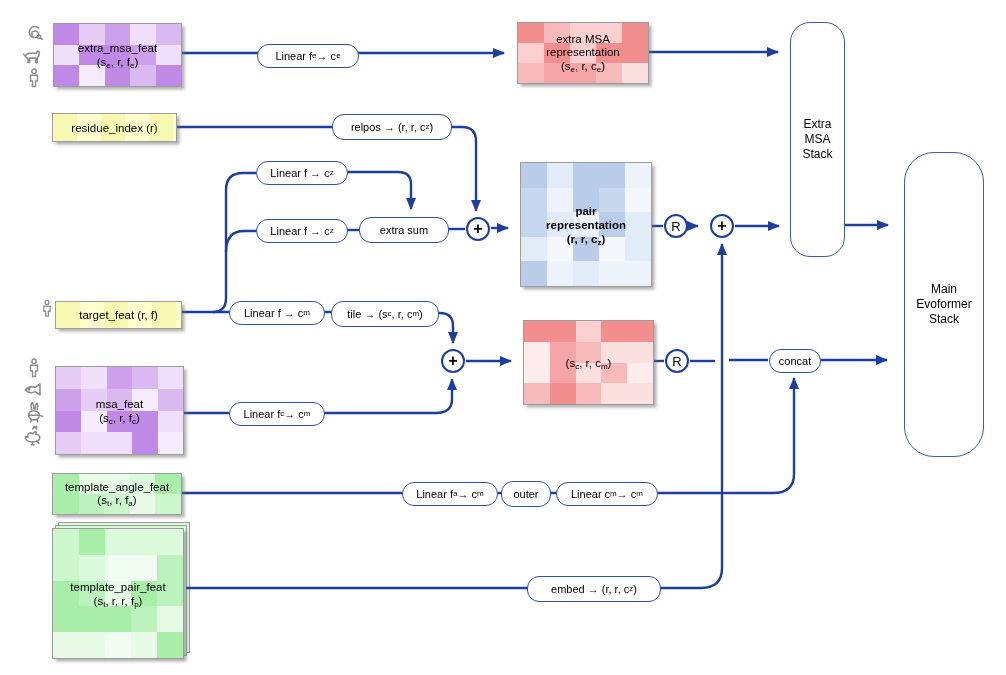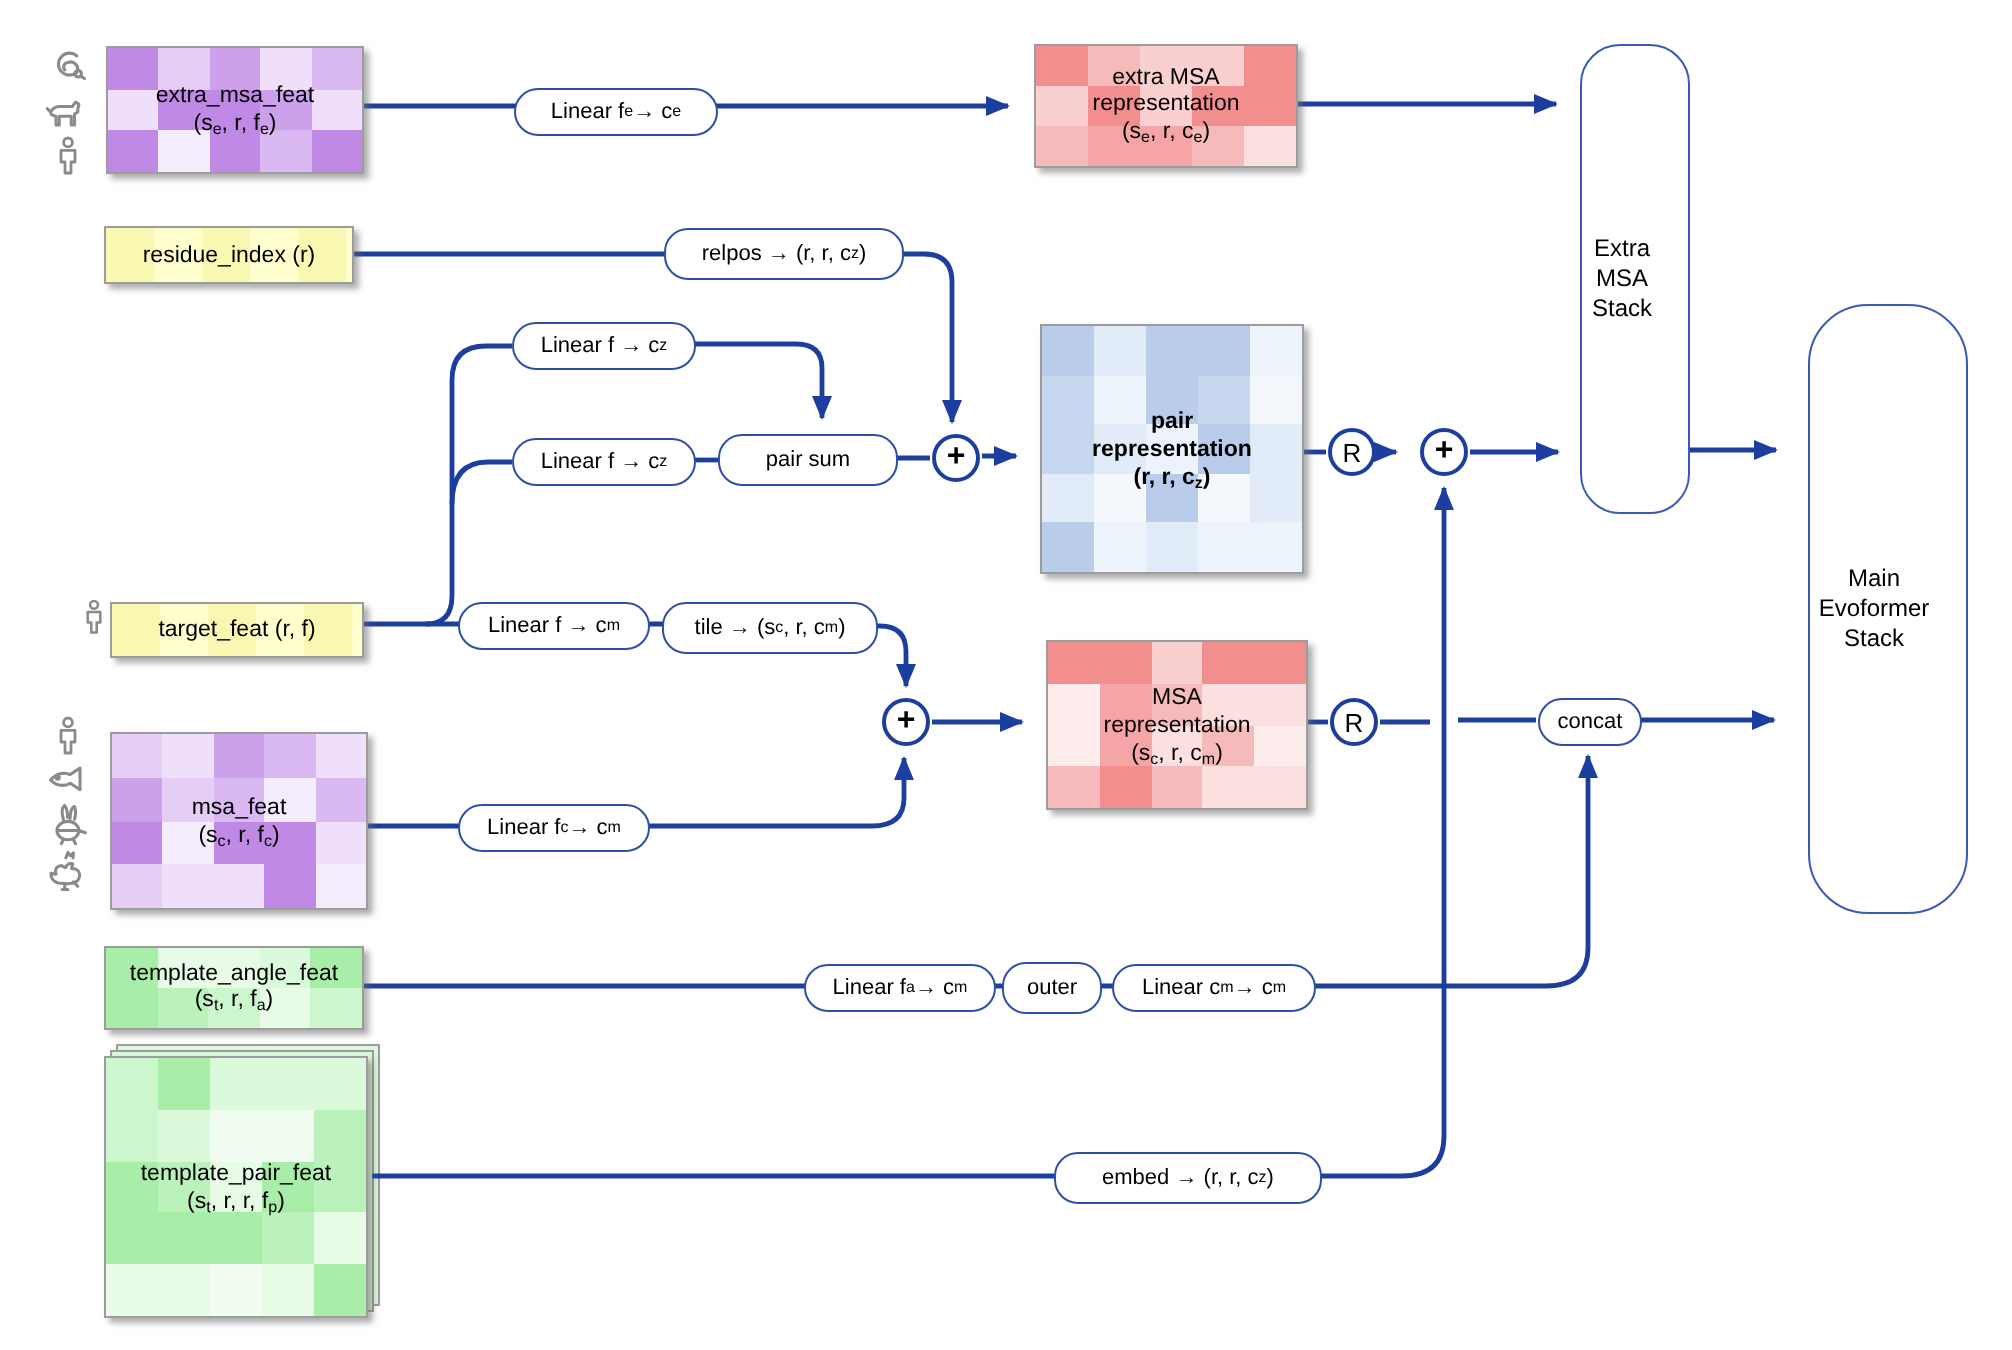--- a/index.html
+++ b/index.html
@@ -30,21 +30,21 @@
   .op{
     position:absolute;z-index:4;width:24px;height:24px;border-radius:50%;
     background:#fff;border:2px solid var(--line,#1c3f9f);box-sizing:border-box;
     display:flex;align-items:center;justify-content:center;color:#000;
   }
   .op.add{font-size:16px;font-weight:700;padding-bottom:1px;}
   .op.rec{font-size:13px;font-weight:500;}
   
   .stack{
     position:absolute;z-index:3;background:#fff;border:1.6px solid var(--stack-border,#3a5ab5);
-    display:flex;align-items:center;justify-content:flex-start;text-align:center;
+    display:flex;align-items:center;justify-content:center;text-align:center;
     font-size:12px;line-height:15px;color:#000;
   }
   .icons{position:absolute;z-index:3;display:flex;flex-direction:column;align-items:center;}
   .icons svg{display:block;}
   .ic{stroke:#8a8a8a;fill:none;stroke-width:1.4;stroke-linecap:round;stroke-linejoin:round;}
   sub{font-size:8px;line-height:0;vertical-align:-2px;}
 </style>
 </head>
 <body>
 
@@ -321,37 +321,36 @@
         <div style="background: rgb(252, 223, 223);"></div>
         <div style="background: rgb(247, 186, 186);"></div>
         <div style="background: rgb(253, 236, 236);"></div>
         <div style="background: rgb(247, 186, 186);"></div>
         <div style="background: rgb(242, 142, 142);"></div>
         <div style="background: rgb(247, 186, 186);"></div>
         <div style="background: rgb(252, 223, 223);"></div>
         <div style="background: rgb(252, 223, 223);"></div>
       </div>
     <div class="boxlabel">
-      <div style="width:100px;">MSA representation</div>
       <div>(s<sub>c</sub>, r, c<sub>m</sub>)</div>
     </div>
   </div>
 
   <div class="stack" style="left:790px;top:22px;width:53px;height:233px;border-radius:20px;">
     <div style="width:40px;">Extra MSA Stack</div>
   </div>
   <div class="stack" style="left:904px;top:152px;width:78px;height:303px;border-radius:30px;">
     <div style="width:64px;">Main Evoformer Stack</div>
   </div>
 
   <div class="pill" style="left:257px;top:44px;width:100px;height:22px;">Linear f<sub>e</sub> → c<sub>e</sub></div>
   <div class="pill" style="left:332px;top:114px;width:118px;height:24px;">relpos → (r, r, c<sub>z</sub>)</div>
   <div class="pill" style="left:256px;top:161px;width:90px;height:22px;">Linear f → c<sub>z</sub></div>
   <div class="pill" style="left:256px;top:219px;width:90px;height:22px;">Linear f → c<sub>z</sub></div>
-  <div class="pill" style="left:359px;top:217px;width:88px;height:24px;">pair sum</div>
+  <div class="pill" style="left:359px;top:217px;width:88px;height:24px;">extra sum</div>
   <div class="pill" style="left:229px;top:301px;width:94px;height:22px;">Linear f → c<sub>m</sub></div>
   <div class="pill" style="left:331px;top:301px;width:106px;height:24px;">tile → (s<sub>c</sub>, r, c<sub>m</sub>)</div>
   <div class="pill" style="left:229px;top:402px;width:94px;height:22px;">Linear f<sub>c</sub> → c<sub>m</sub></div>
   <div class="pill" style="left:402px;top:482px;width:94px;height:22px;">Linear f<sub>a</sub> → c<sub>m</sub></div>
   <div class="pill" style="left:501px;top:481px;width:48px;height:24px;">outer</div>
   <div class="pill" style="left:556px;top:482px;width:100px;height:22px;">Linear c<sub>m</sub> → c<sub>m</sub></div>
   <div class="pill" style="left:527px;top:576px;width:132px;height:24px;">embed → (r, r, c<sub>z</sub>)</div>
   <div class="pill" style="left:769px;top:349px;width:50px;height:22px;text-align:right;">concat</div>
 
   <div class="op add" style="left:466px;top:217px;">+</div>

